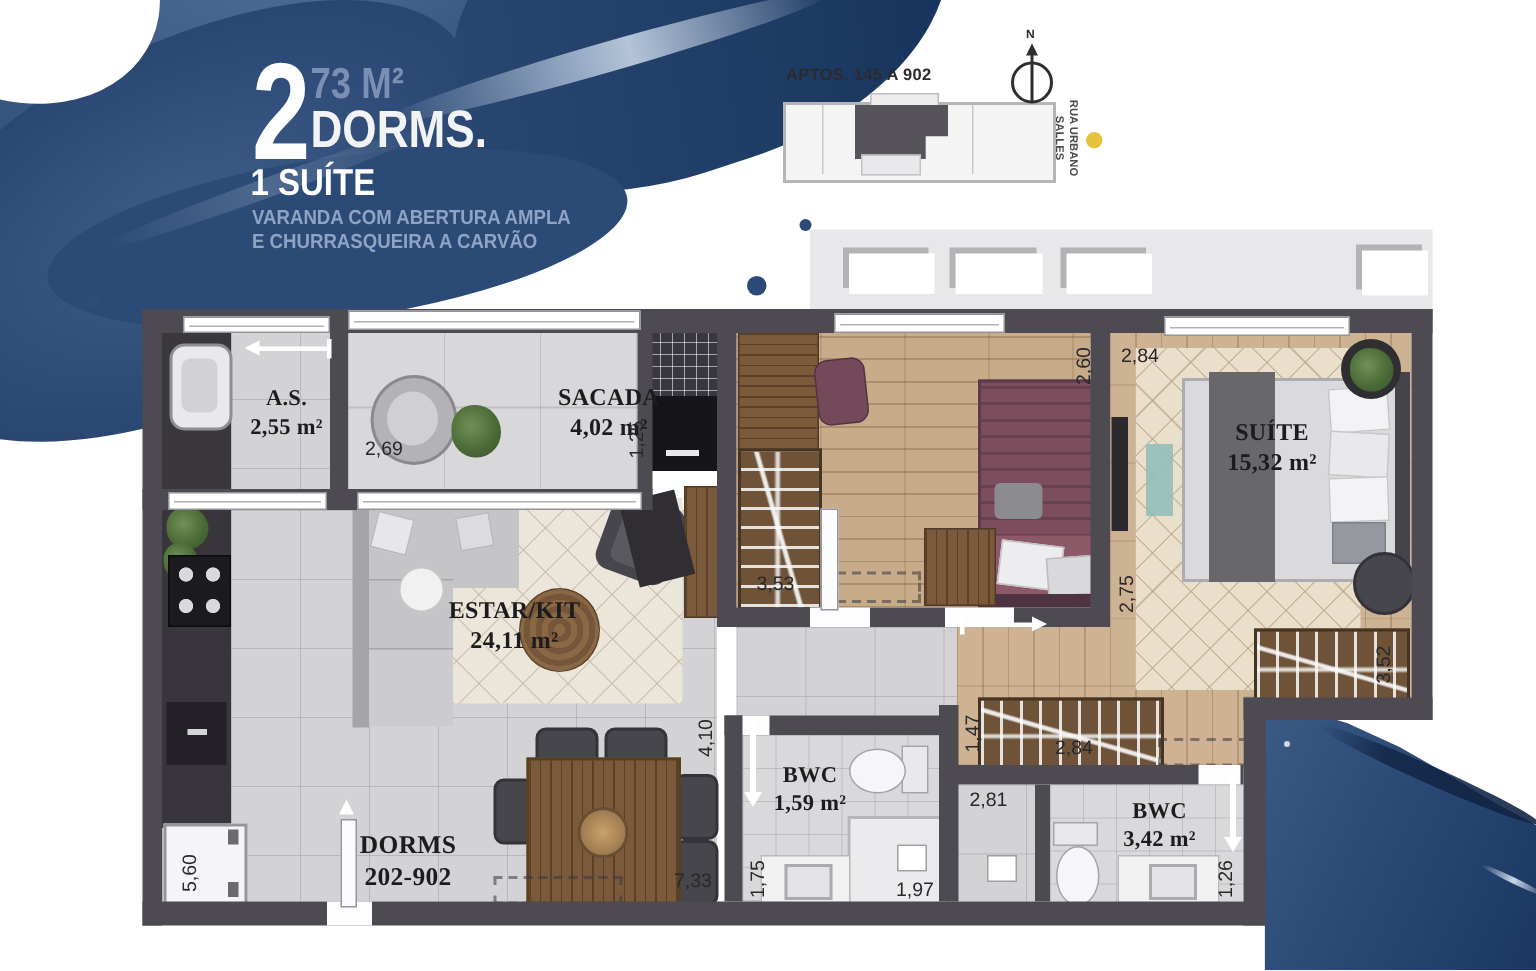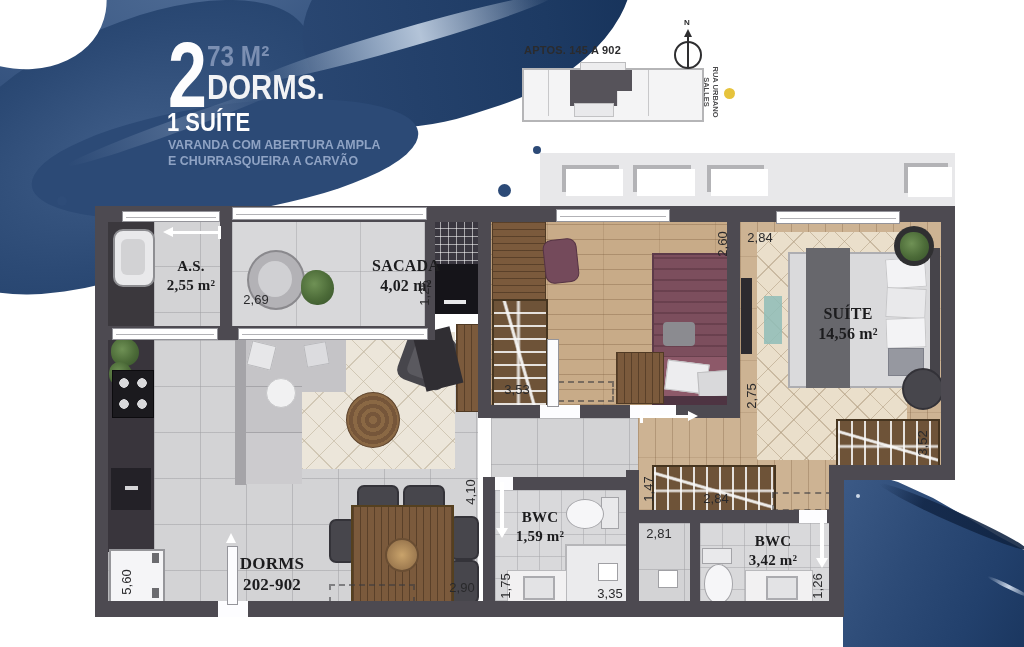--- a/index.html
+++ b/index.html
@@ -279,23 +279,27 @@
   <div class="abs" style="left:816px;top:558px;width:0;height:0;border-left:6px solid transparent;border-right:6px solid transparent;border-top:10px solid #fff;"></div>
 
   <div class="rlabel" style="left:191px;top:276px;">
     <div>A.S.</div>
     <div>2,55 m²</div>
   </div>
   <div class="rlabel big" style="left:375px;top:276px;margin-left:31px;">
     <div>SACADA</div>
     <div>4,02 m²</div>
   </div>
-  <div class="rlabel big" style="left:848px;top:324px;">
+  <div class="rlabel big" style="left:848px;top:299px;">
     <div>SUÍTE</div>
-    <div>14,56 m²</div>
+    <div>15,32 m²</div>
+  </div>
+  <div class="rlabel big" style="left:343px;top:418px;">
+    <div>ESTAR/KIT</div>
+    <div>24,11 m²</div>
   </div>
   <div class="rlabel" style="left:540px;top:527px;">
     <div>BWC</div>
     <div>1,59 m²</div>
   </div>
   <div class="rlabel" style="left:773px;top:551px;">
     <div>BWC</div>
     <div>3,42 m²</div>
   </div>
   <div class="rlabel" style="left:272px;top:574px;font-size:17px;">
@@ -308,18 +312,18 @@
   <span class="dim v" style="left:722px;top:244px;">2,60</span>
   <span class="dim" style="left:760px;top:237px;">2,84</span>
   <span class="dim" style="left:517px;top:389px;">3,53</span>
   <span class="dim v" style="left:751px;top:396px;">2,75</span>
   <span class="dim v" style="left:922px;top:443px;">3,52</span>
   <span class="dim v" style="left:470px;top:492px;">4,10</span>
   <span class="dim v" style="left:648px;top:489px;">1,47</span>
   <span class="dim" style="left:716px;top:498px;">2,84</span>
   <span class="dim" style="left:659px;top:533px;">2,81</span>
   <span class="dim v" style="left:505px;top:586px;">1,75</span>
-  <span class="dim" style="left:610px;top:593px;">3,35</span>
+  <span class="dim" style="left:610px;top:593px;">1,97</span>
   <span class="dim v" style="left:817px;top:586px;">1,26</span>
   <span class="dim v" style="left:126px;top:582px;">5,60</span>
-  <span class="dim" style="left:462px;top:587px;">2,90</span>
+  <span class="dim" style="left:462px;top:587px;">7,33</span>
 
 </div>
 
 </body></html>

